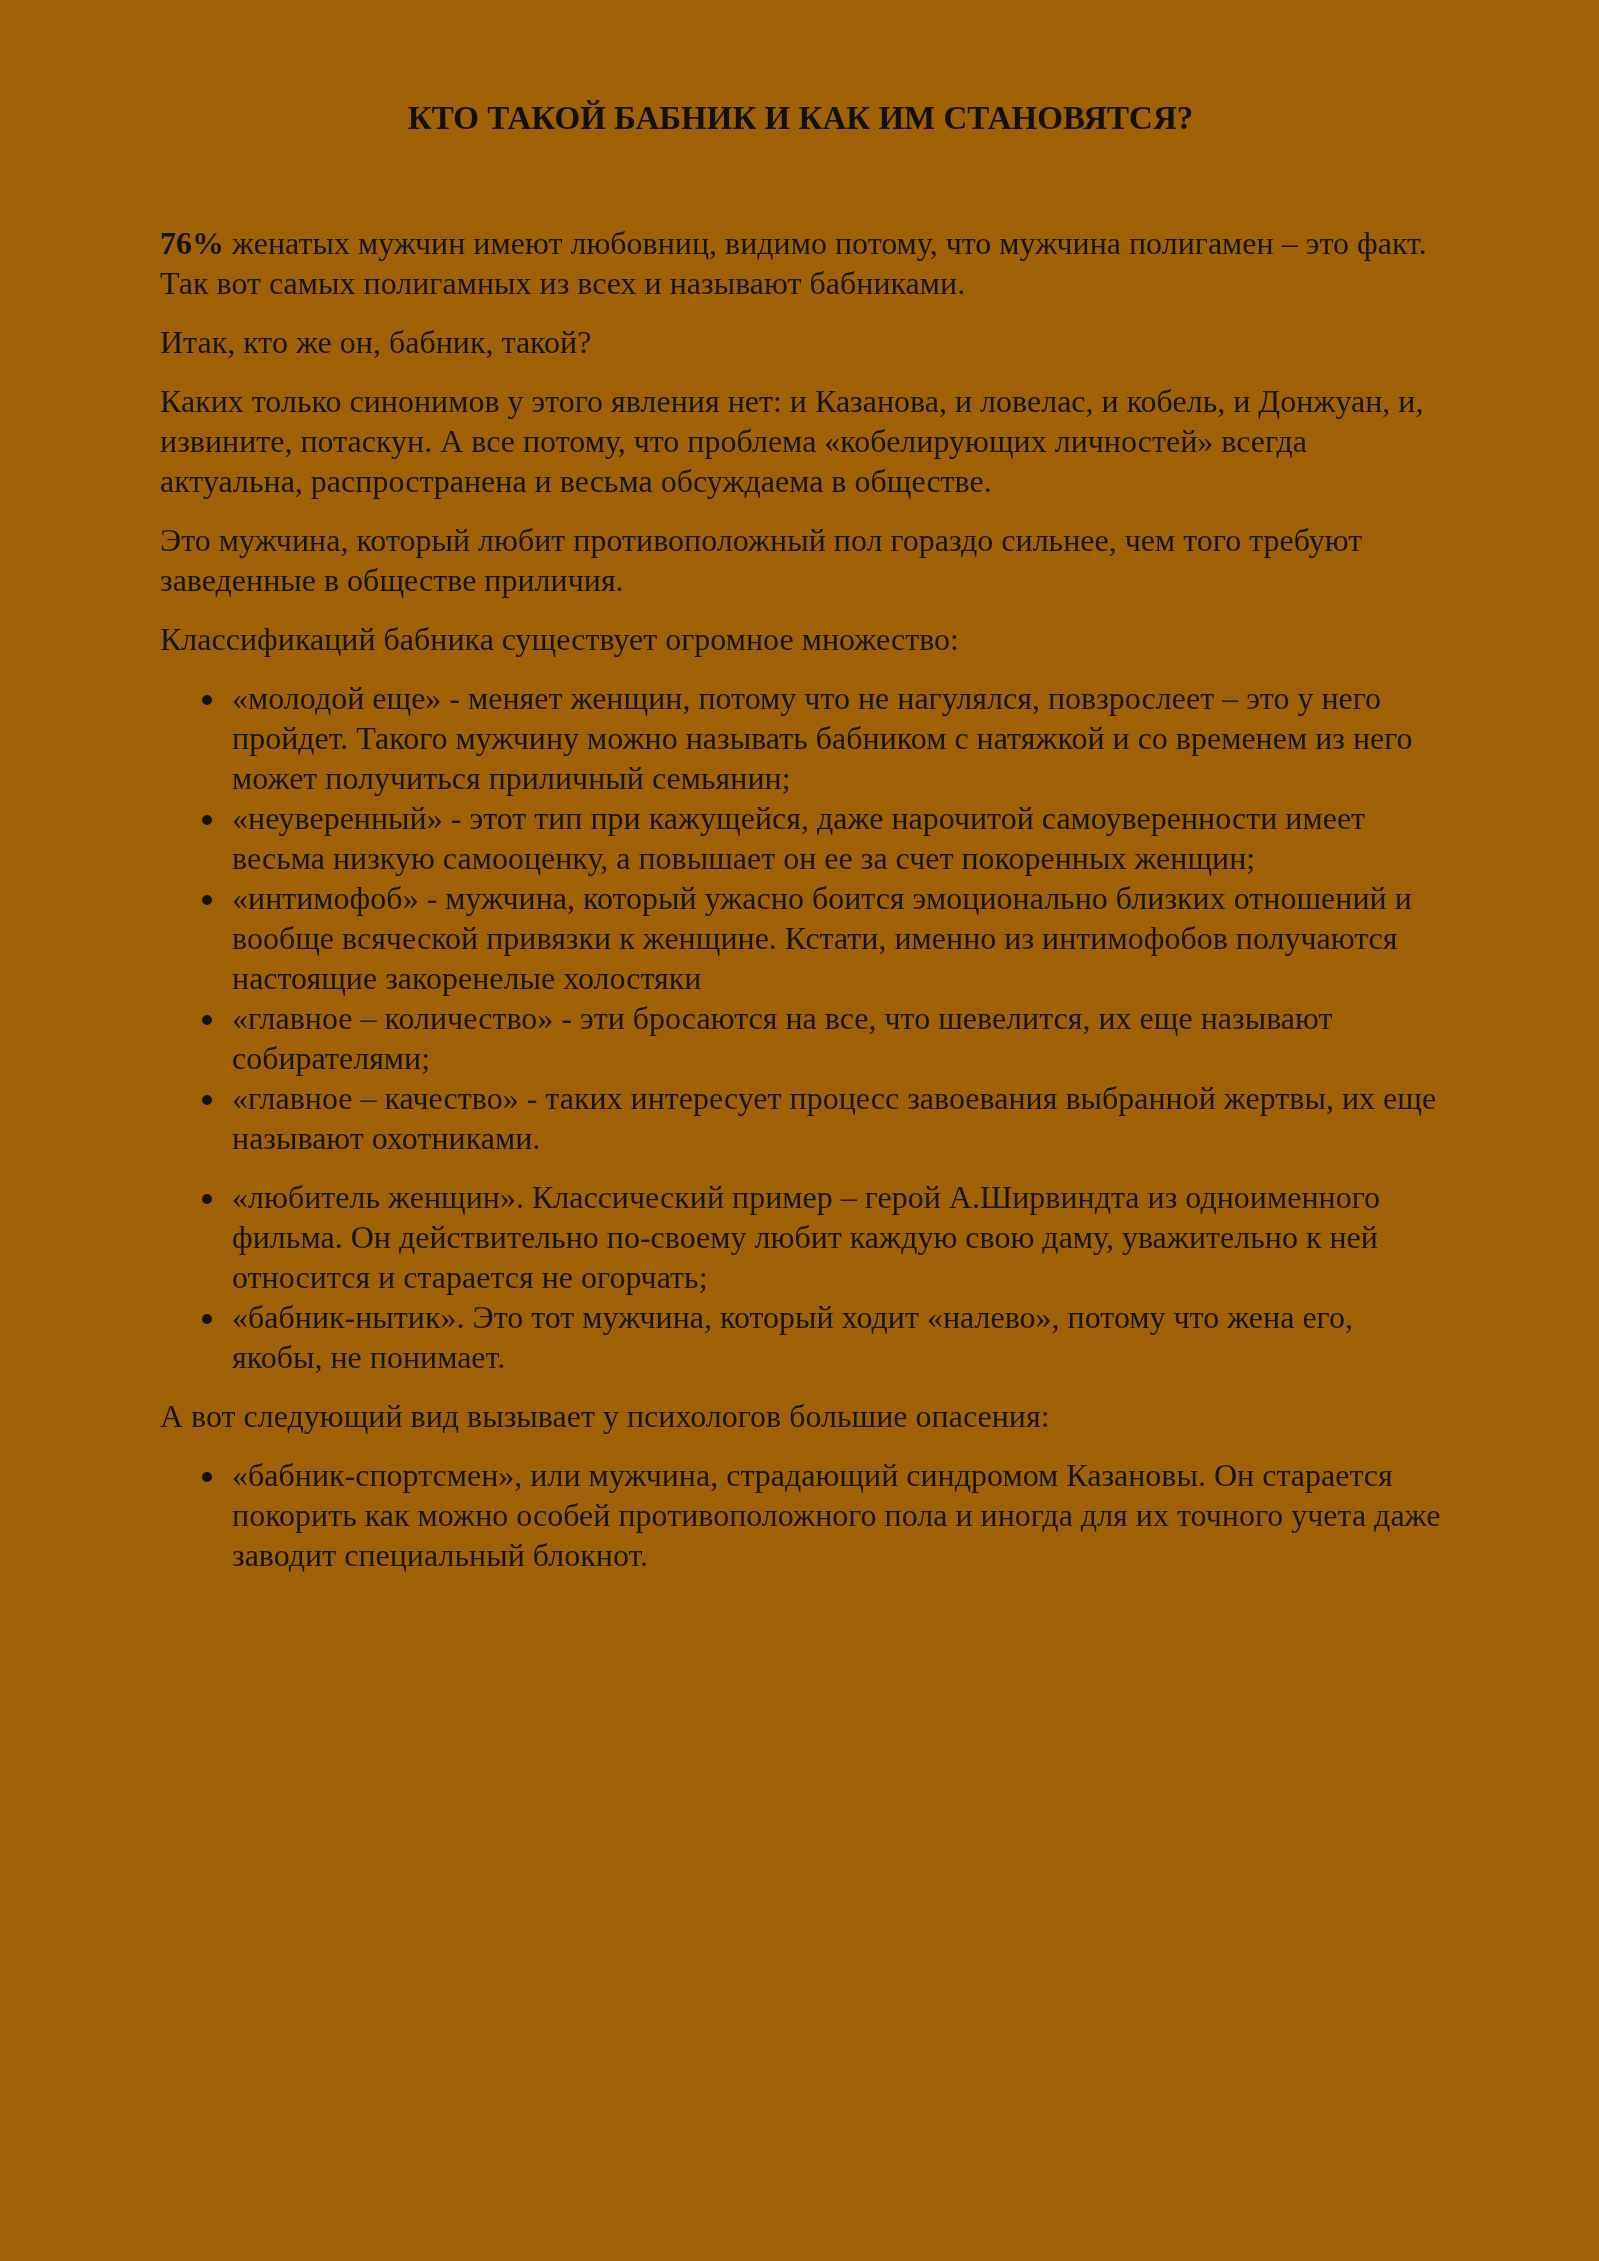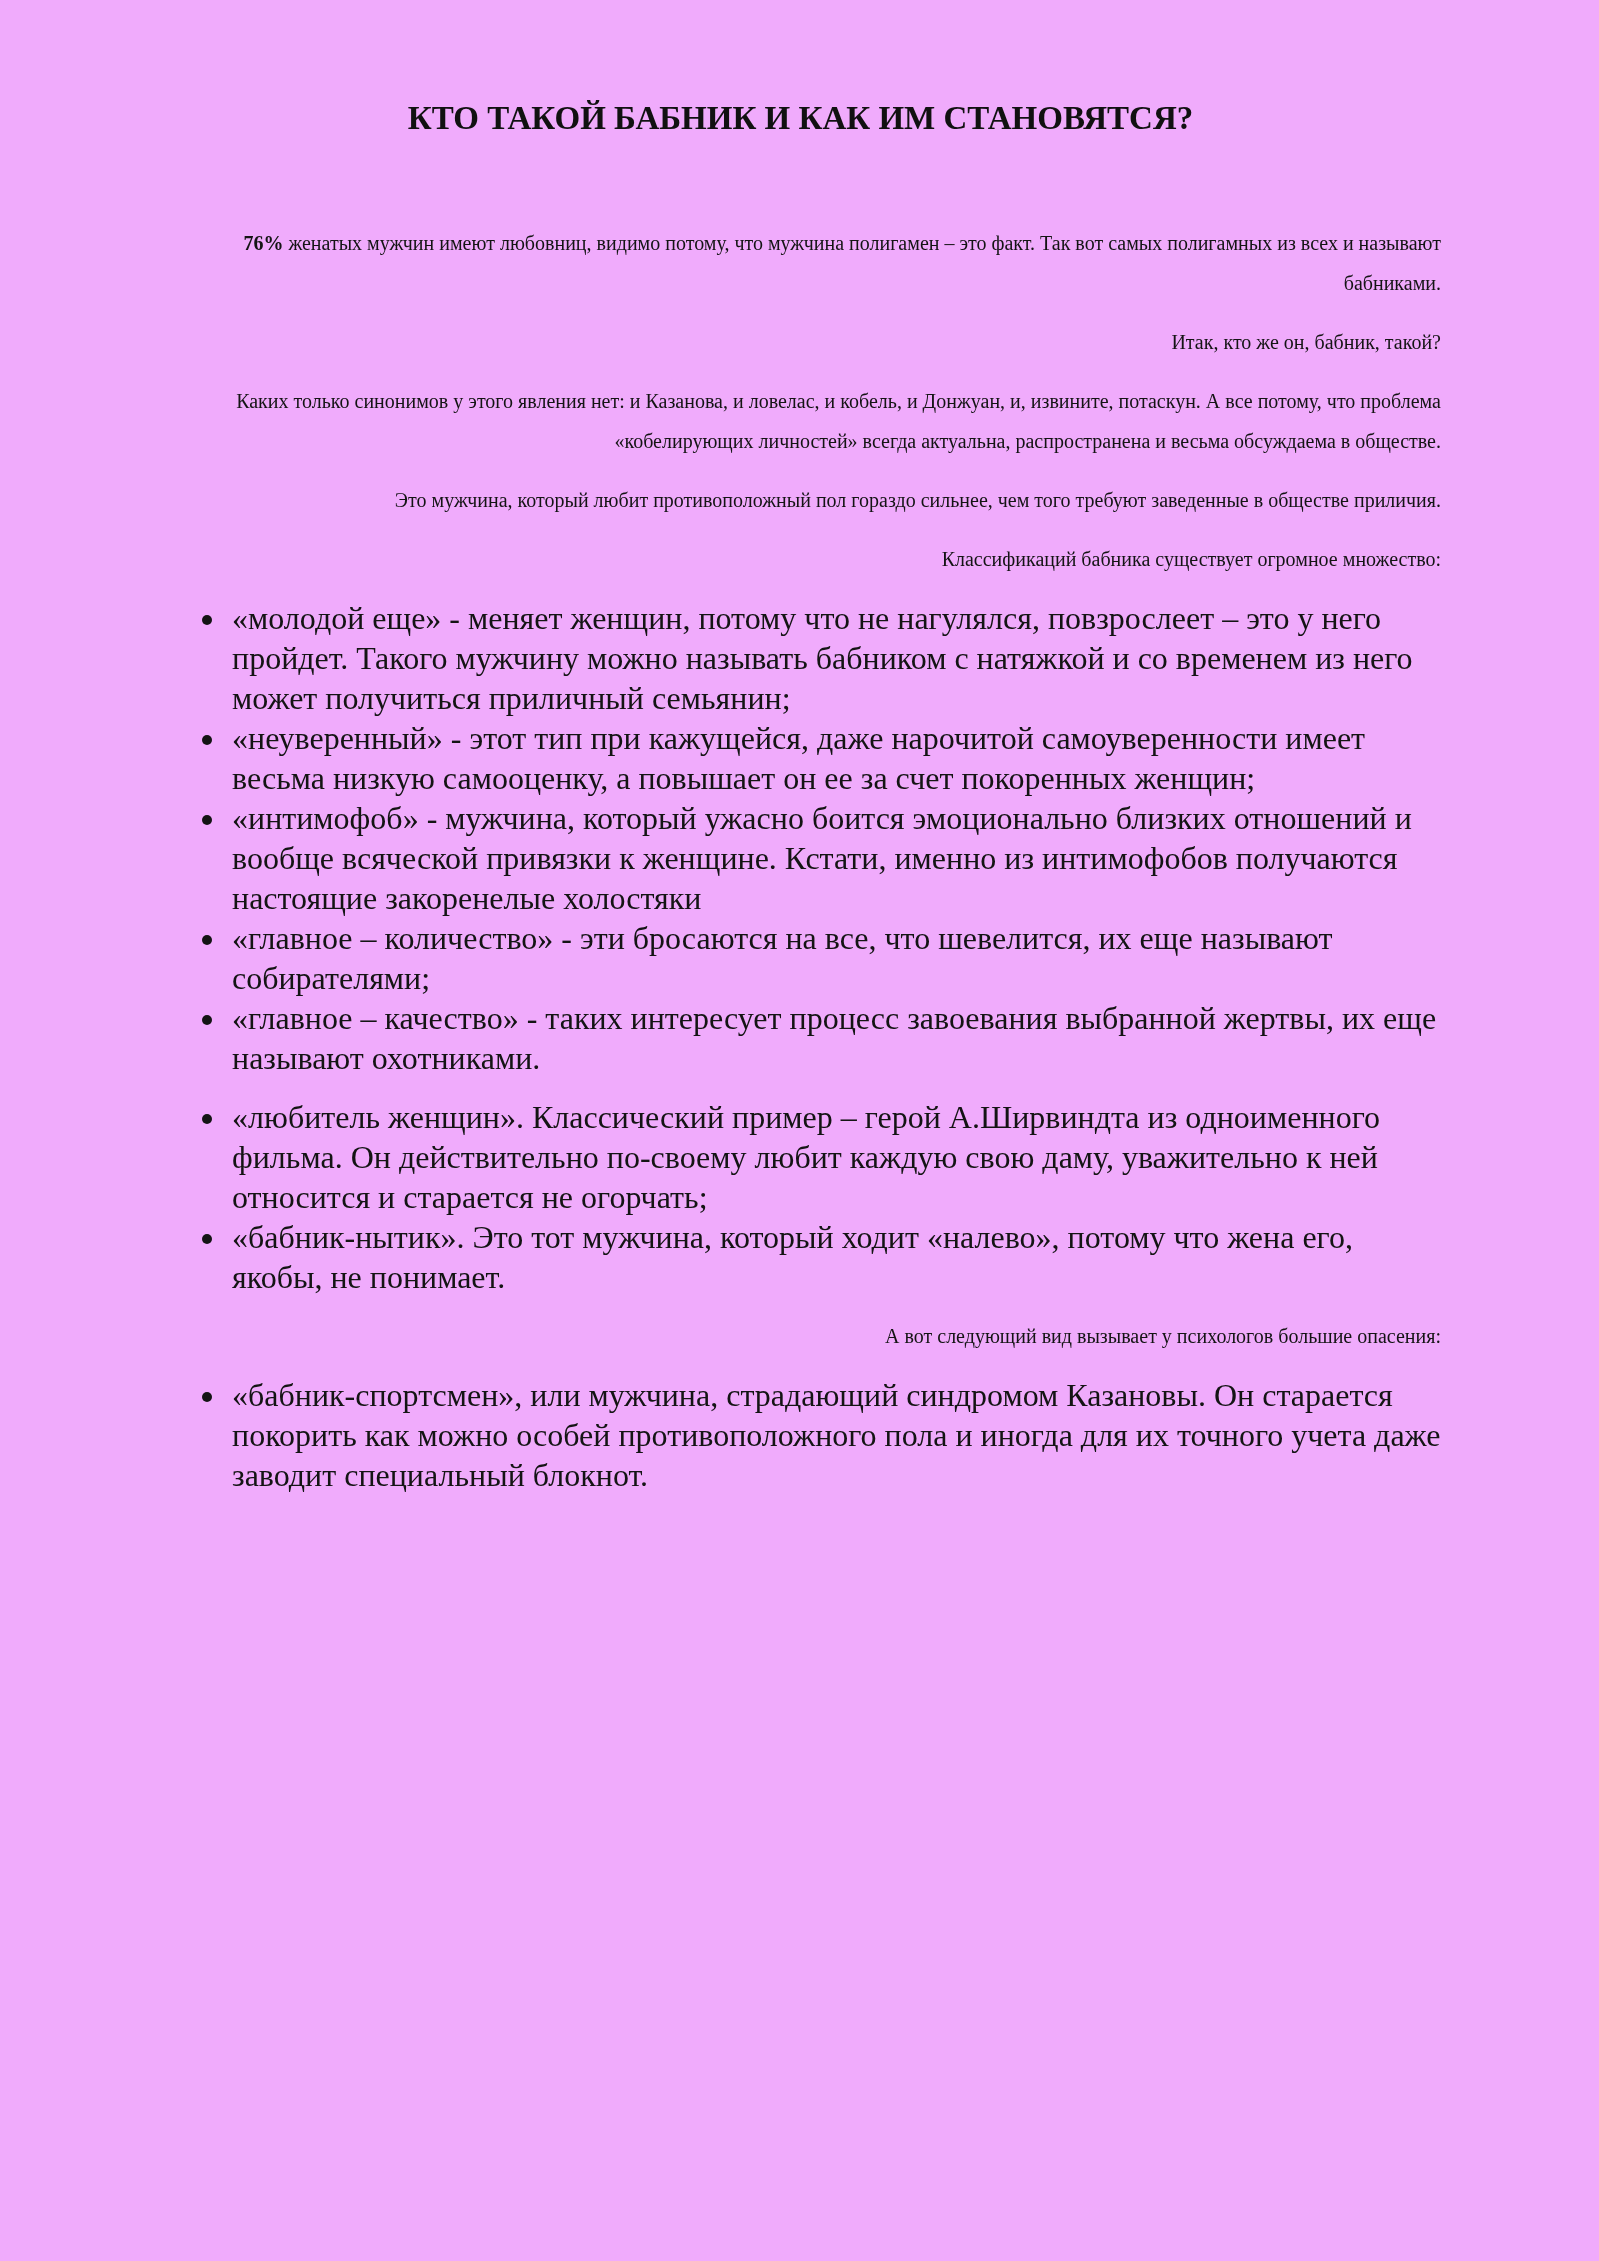--- a/index.html
+++ b/index.html
@@ -12,35 +12,35 @@
     height: 2261px;
     overflow: hidden;
     font-family: "Liberation Serif", "DejaVu Serif", serif;
     color: #141414;
   }
   .page {
     box-sizing: border-box;
     width: 1599px;
     height: 2261px;
     padding: 98px 158px 76px 160px;
-    background: #f0abfc;
+    background: #a16207;
   }
   h1.doc-title {
     margin: 0 0 84px 0;
     font-size: 33px;
     line-height: 1.25;
     font-weight: bold;
     text-align: center;
     color: #111111;
   }
   p.para {
     margin: 0 0 19px 0;
-    font-size: 20px;
+    font-size: 32px;
     line-height: 40px;
-    text-align: right;
+    text-align: left;
   }
   p.para .lead-bold {
     font-weight: bold;
   }
   ul.bullets {
     margin: 0 0 19px 0;
     padding: 0 0 0 68px;
     list-style: disc outside;
   }
   ul.bullets li {

